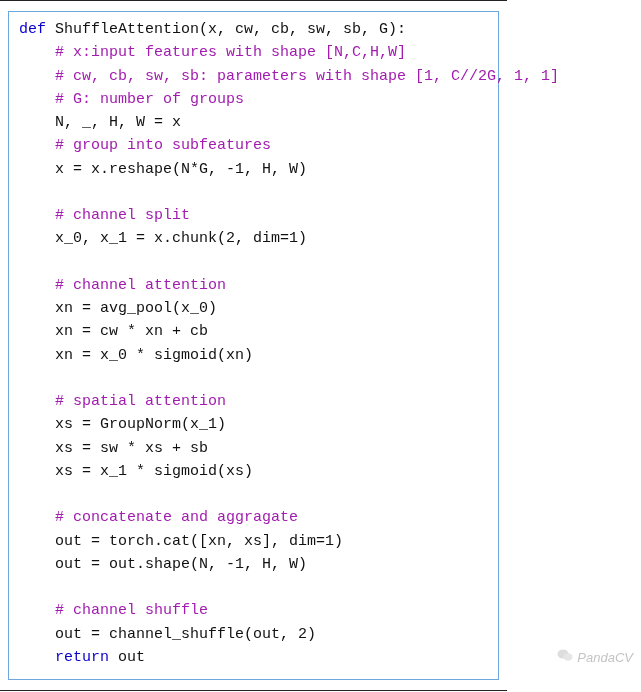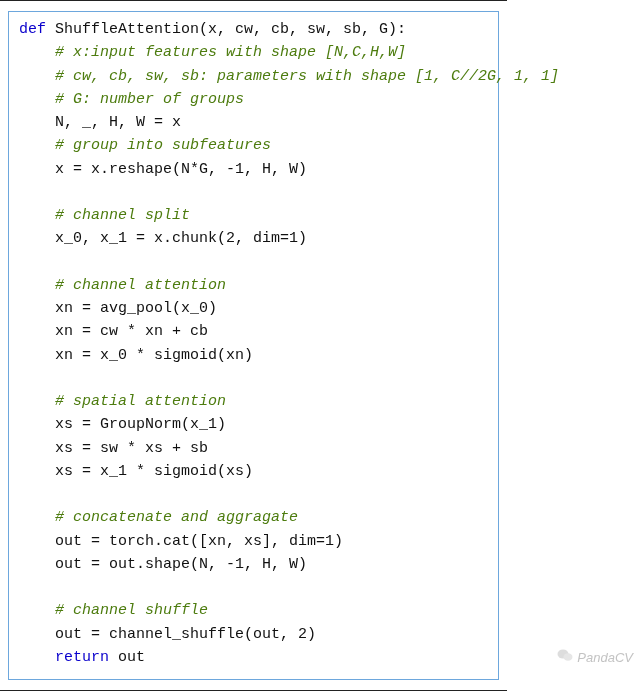--- a/index.html
+++ b/index.html
@@ -18,21 +18,21 @@
     width: 507px;
   }
   .code-box {
     border: 1px solid #6da7dd;
     padding: 6px 10px 10px 10px;
     background: #ffffff;
     white-space: pre;
   }
   .line { display: block; white-space: pre; }
   .kw  { color: #0a00cc; }  
-  .cm  { color: #4d7c0f; font-style: italic; }  
+  .cm  { color: #a21caf; }  
   .fn  { color: #111; }
   .tok { color: #111; }
   .watermark {
     position: absolute;
     right: 8px;
     bottom: 24px;
     color: #aaa;
     font-family: Arial, sans-serif;
     font-size: 13px;
     font-style: italic;

